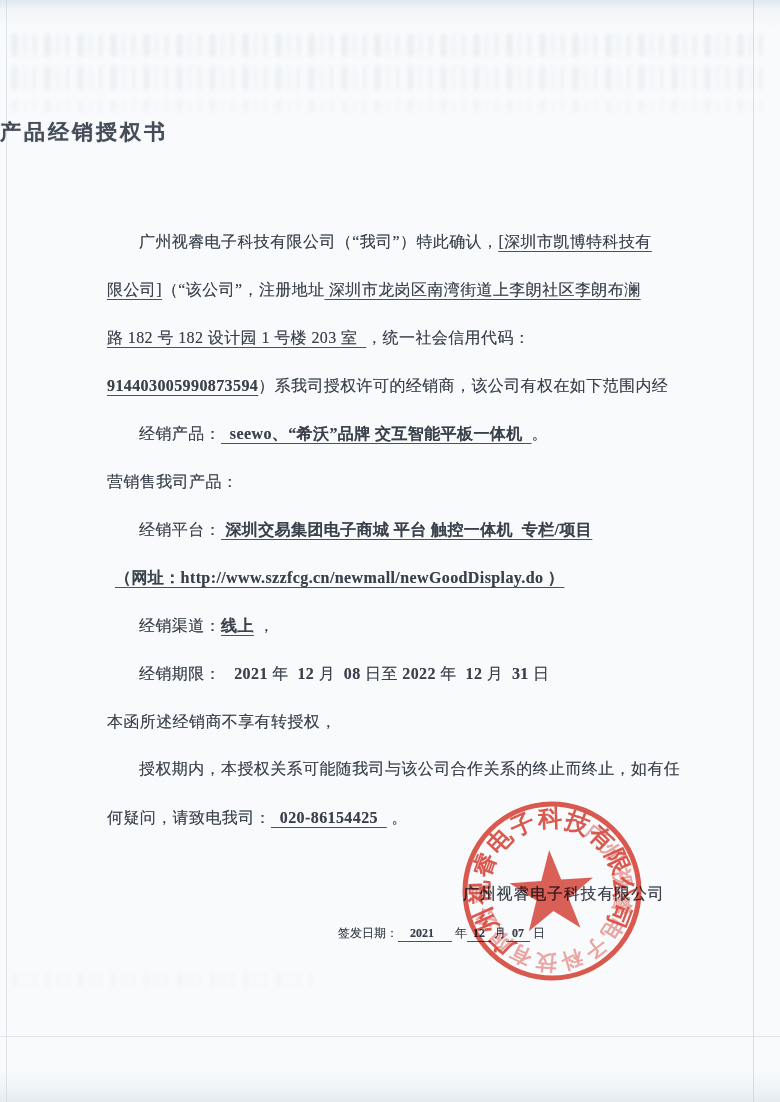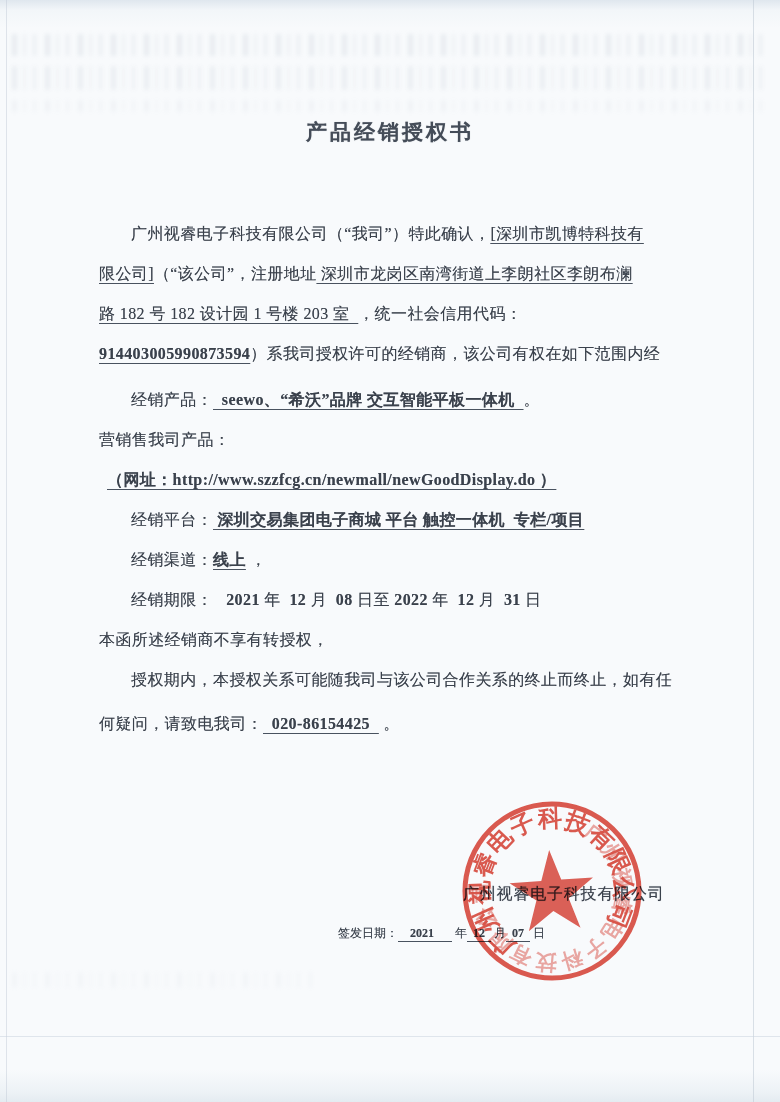--- a/index.html
+++ b/index.html
@@ -19,27 +19,27 @@
       rgba(158,170,186,.18) 0 5px, rgba(0,0,0,0) 5px 11px,
       rgba(158,170,186,.11) 11px 14px, rgba(0,0,0,0) 14px 21px,
       rgba(158,170,186,.15) 21px 24px, rgba(0,0,0,0) 24px 33px);
   }
   .n1{top:34px;height:22px;}
   .n2{top:66px;height:24px;opacity:.85;}
   .n3{top:100px;height:12px;opacity:.5;}
   .n4{top:972px;height:16px;opacity:.35;width:300px;right:auto;}
 
   .title{
-    position:absolute;top:118px;left:0;width:100%;margin:0;text-align:center;
+    position:absolute;top:118px;left:0;width:100%;margin:0;
     font-size:21px;font-weight:bold;letter-spacing:3px;color:#444c58;
     text-shadow:0 0 .7px rgba(68,76,88,.55);
   }
   .body{position:absolute;left:99px;top:214px;width:620px;}
   .doc-line{
-    margin:0;line-height:40px;font-size:16px;white-space:nowrap;letter-spacing:.4px;
+    margin:8px;line-height:40px;font-size:16px;white-space:nowrap;letter-spacing:.4px;
     text-shadow:0 0 .6px rgba(58,65,76,.5);
   }
   .u{text-decoration:underline;text-underline-offset:4px;text-decoration-thickness:1.3px;text-decoration-color:#49525f;}
   .b{font-weight:bold;}
 
   .sig-company{
     position:absolute;left:463px;top:884px;font-size:16px;letter-spacing:.8px;
     text-shadow:0 0 .7px rgba(58,65,76,.6);
   }
   .sig-date{
@@ -67,26 +67,26 @@
 
   <h1 class="title">产品经销授权书</h1>
 
   <div class="body">
       <p class="doc-line" style="text-indent: 2em;"><span>广州视睿电子科技有限公司（“我司”）特此确认，</span><span class="u">[深圳市凯博特科技有</span></p>
       <p class="doc-line"><span class="u">限公司]</span><span>（“该公司”，注册地址</span><span class="u">&nbsp;深圳市龙岗区南湾街道上李朗社区李朗布澜</span></p>
       <p class="doc-line"><span class="u">路 182 号 182 设计园 1 号楼 203 室&nbsp;&nbsp;</span><span>，统一社会信用代码：</span></p>
       <p class="doc-line"><span class="u b">914403005990873594</span><span>）系我司授权许可的经销商，该公司有权在如下范围内经</span></p>
       <p class="doc-line" style="text-indent: 2em; margin-top: 6px;"><span>经销产品：</span><span class="u b">&nbsp;&nbsp;seewo、“希沃”品牌&nbsp;交互智能平板一体机&nbsp;&nbsp;</span><span>。</span></p>
       <p class="doc-line"><span>营销售我司产品：</span></p>
+      <p class="doc-line" style="text-indent: 2em;"><span>经销平台：</span><span class="u b">&nbsp;深圳交易集团电子商城&nbsp;平台&nbsp;触控一体机&nbsp;&nbsp;专栏/项目</span></p>
       <p class="doc-line" style="text-indent: 0.5em;"><span class="u b">（网址：http://www.szzfcg.cn/newmall/newGoodDisplay.do&nbsp;）</span></p>
-      <p class="doc-line" style="text-indent: 2em;"><span>经销平台：</span><span class="u b">&nbsp;深圳交易集团电子商城&nbsp;平台&nbsp;触控一体机&nbsp;&nbsp;专栏/项目</span></p>
       <p class="doc-line" style="text-indent: 2em;"><span>经销渠道：</span><span class="u b">线上</span><span>&nbsp;，</span></p>
       <p class="doc-line" style="text-indent: 2em;"><span>经销期限：&nbsp;&nbsp;&nbsp;</span><span class="b">2021</span><span>&nbsp;年&nbsp;&nbsp;</span><span class="b">12</span><span>&nbsp;月&nbsp;&nbsp;</span><span class="b">08</span><span>&nbsp;日至&nbsp;</span><span class="b">2022</span><span>&nbsp;年&nbsp;&nbsp;</span><span class="b">12</span><span>&nbsp;月&nbsp;&nbsp;</span><span class="b">31</span><span>&nbsp;日</span></p>
       <p class="doc-line"><span>本函所述经销商不享有转授权，</span></p>
-      <p class="doc-line" style="text-indent: 2em;"><span>授权期内，本授权关系可能随我司与该公司合作关系的终止而终止，如有任</span></p>
+      <p class="doc-line" style="text-indent: 2em; font-family: Liberation Mono, monospace;"><span>授权期内，本授权关系可能随我司与该公司合作关系的终止而终止，如有任</span></p>
       <p class="doc-line" style="margin-top: 4px;"><span>何疑问，请致电我司：</span><span class="u b">&nbsp;&nbsp;020-86154425&nbsp;&nbsp;</span><span>&nbsp;。</span></p>
     </div>
 
   <div class="sig-company">广州视睿电子科技有限公司</div>
   <div class="sig-date"><span>签发日期：</span><span class="u b">&nbsp;&nbsp;&nbsp;&nbsp;2021&nbsp;&nbsp;&nbsp;&nbsp;&nbsp;&nbsp;</span><span>&nbsp;年</span><span class="u b">&nbsp;&nbsp;12&nbsp;&nbsp;</span><span>&nbsp;月</span><span class="u b">&nbsp;&nbsp;07&nbsp;&nbsp;</span><span>&nbsp;日</span></div>
 
   <div class="seal">
     <svg width="200" height="200" viewBox="0 0 200 200">
       <defs>
         <path id="sealArc" d="M 55,145 A 64 64 0 1 1 145,145" fill="none"></path>

